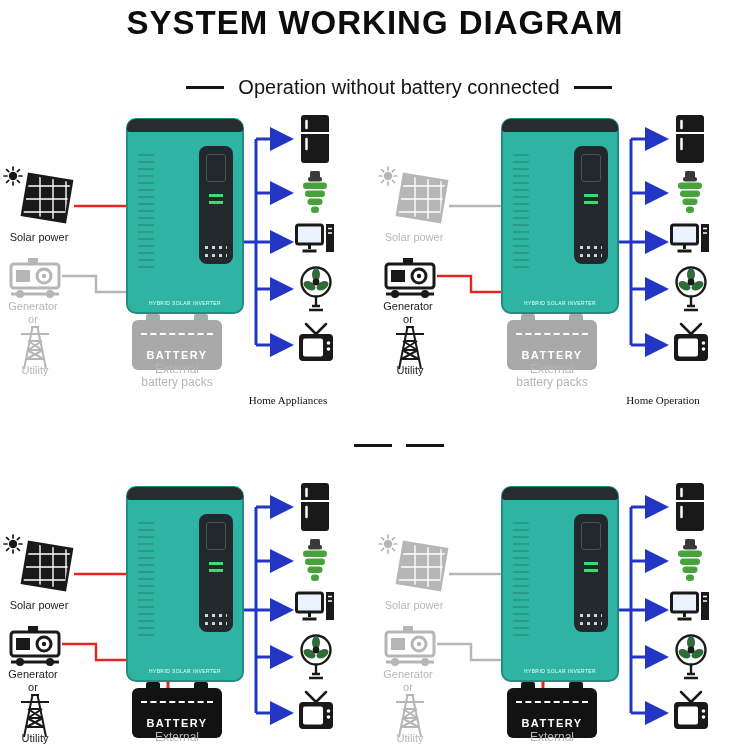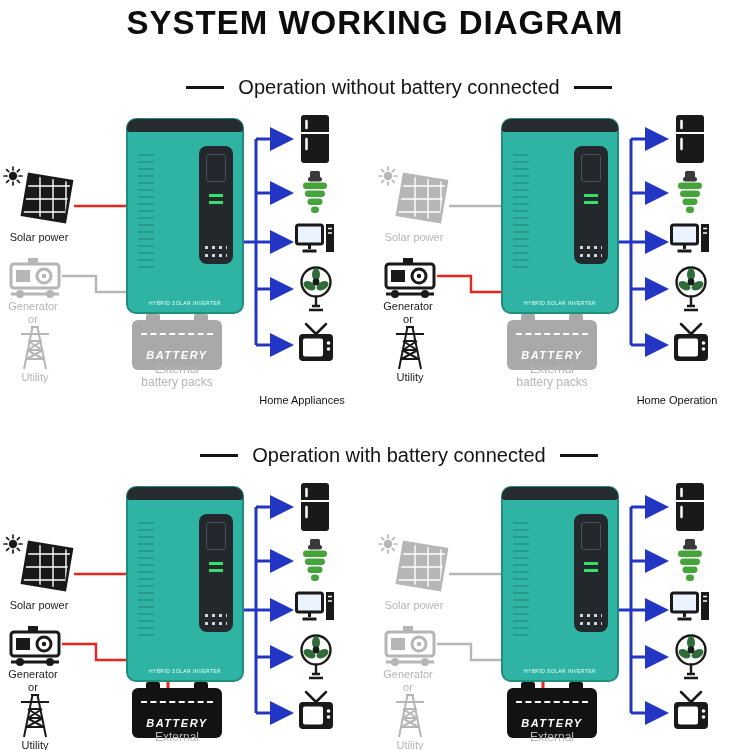--- a/index.html
+++ b/index.html
@@ -47,24 +47,24 @@
   .tv{left:298px; top:212px; width:36px; height:46px;}
 
   .sun,.panel,.gen,.pole{color:var(--icon-black);}
   .fridge,.comp,.fan,.tv,.bulb{color:var(--icon-black);}
   .solar-off .sun,.solar-off .panel{color:var(--inactive-gray);}
   .gen-off .gen,.gen-off .pole{color:var(--inactive-gray);}
 
   .lbl{position:absolute; z-index:2; font-size:11px; color:#1d1d1d; text-align:center;}
   .lbl-solar{left:0; top:121px; width:78px;}
   .lbl-gen{left:0; top:190px; width:66px; line-height:12.5px;}
-  .lbl-utility{left:0; top:261px; width:70px;}
+  .lbl-utility{left:0; top:254px; width:70px;}
   .lbl-ext{left:127px; top:253px; width:100px; font-size:12px;
     line-height:13px; color:var(--inactive-gray);}
-  .lbl-apps{left:240px; top:284px; width:124px; color:#101010;}
+  .lbl-apps{left:226px; top:284px; width:124px; color:#101010;font-family:Liberation Serif, serif;}
   .solar-off .lbl-solar{color:var(--inactive-gray);}
   .gen-off .lbl-gen,.gen-off .lbl-utility{color:var(--inactive-gray);}
 
   .inverter{
     position:absolute; z-index:2; left:126px; top:8px; width:118px; height:196px;
     background:var(--accent-teal); border:2px solid #1f8d80; border-radius:10px;
   }
   .inverter::before{ 
     content:""; position:absolute; left:10px; top:34px; bottom:40px; width:16px;
     background:repeating-linear-gradient(to bottom, rgba(0,0,0,.14) 0 2px, transparent 2px 7px);
@@ -85,21 +85,21 @@
 
   .battery{position:absolute; z-index:2; left:132px; top:210px; width:90px; height:50px;
     background:var(--battery-black); border-radius:6px;}
   .batt-off .battery{background:var(--battery-gray);}
   .battery::before,.battery::after{content:""; position:absolute; top:-6px;
     width:14px; height:8px; background:inherit; border-radius:2px;}
   .battery::before{left:14px;} .battery::after{right:14px;}
   .batt-stripe{position:absolute; top:13px; left:9px; right:9px; height:0;
     border-top:2px dashed #ffffff;}
   .batt-text{position:absolute; bottom:9px; left:0; width:100%; text-align:center;
-    color:#fff; font-weight:bold; font-size:11px; letter-spacing:1.5px;font-style:italic;}
+    color:#fff; font-weight:bold; font-size:11px; letter-spacing:1.5px;}
 
   .wires{position:absolute; left:0; top:0; width:375px; height:300px; z-index:1;}
   .sprite{position:absolute; width:0; height:0; overflow:hidden;}
 </style>
 </head>
 <body>
 
 <svg class="sprite" aria-hidden="true">
   <defs>
     <marker id="arr" markerWidth="8" markerHeight="8" refX="6" refY="4" orient="auto">
@@ -198,21 +198,20 @@
 <div class="main-title">SYSTEM WORKING DIAGRAM</div>
 
 <div class="section-header sh1">
   <span class="rule"></span>
   <span class="section-text">Operation without battery connected</span>
   <span class="rule"></span>
 </div>
 
 <div class="section-header sh2">
   <span class="rule"></span>
-  <span class="section-text">Operation with battery connected</span>
   <span class="rule"></span>
 </div>
 
 <div id="q1" class="quadrant solar-on gen-off batt-off">
   <svg class="wires">
       <use href="#i-wires"></use>
     </svg>
   <div class="icon sun">
       <svg>
         <use href="#i-sun"></use>

